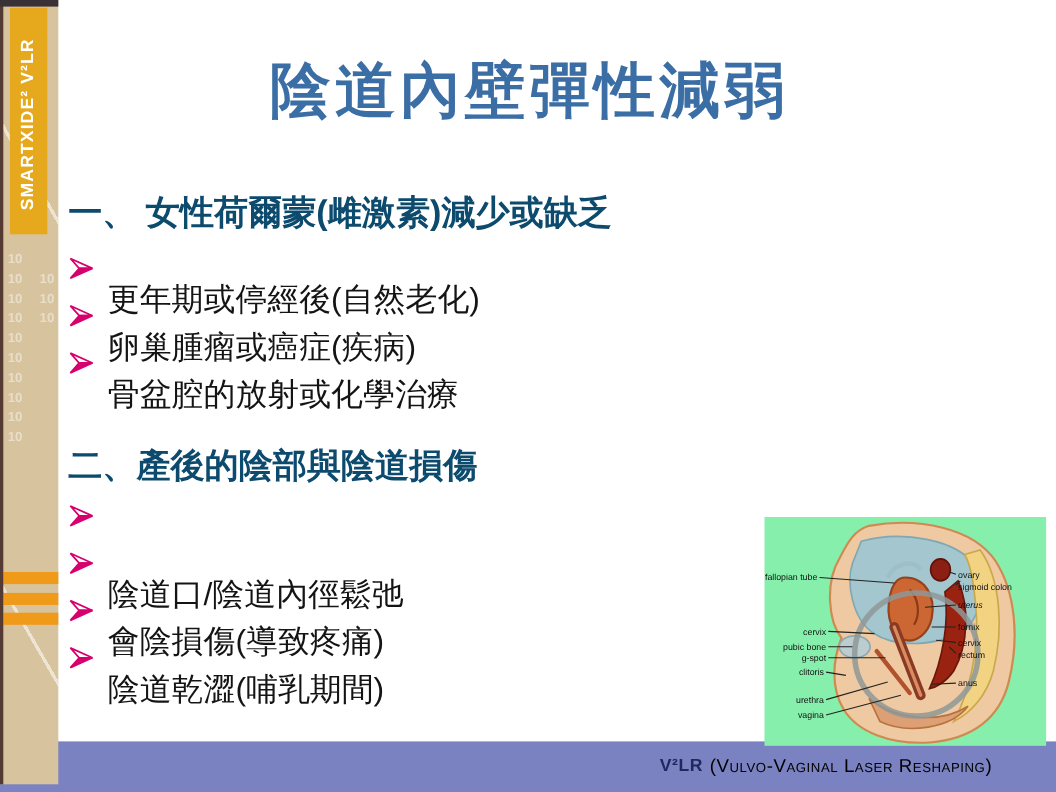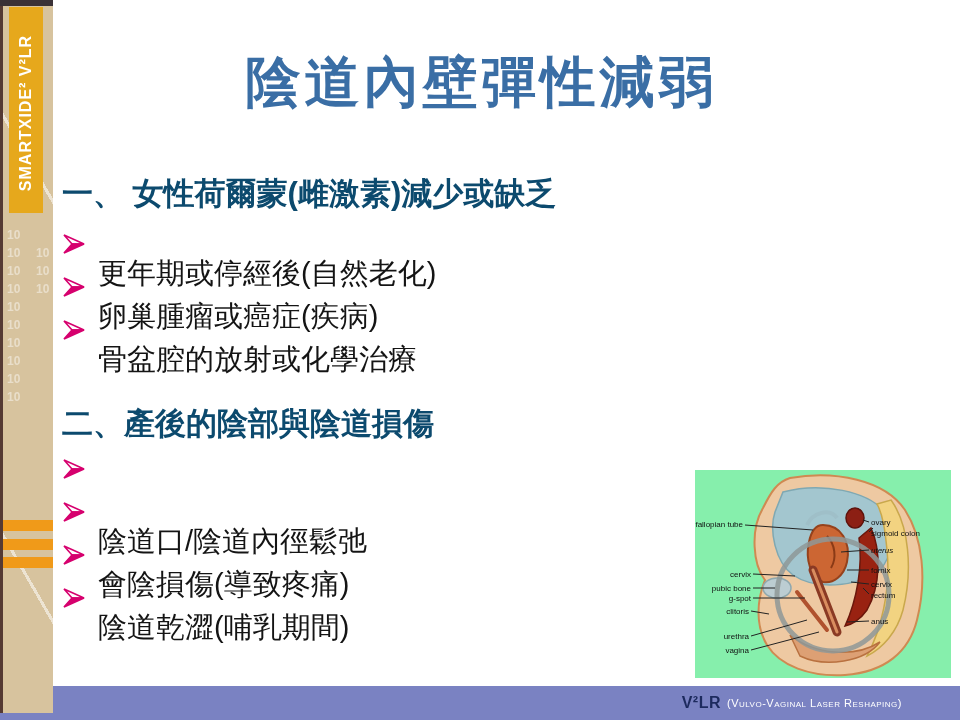--- a/index.html
+++ b/index.html
@@ -2,25 +2,25 @@
 <html><head>
 <meta charset="utf-8">
 <style>
   html,body{margin:0;padding:0;}
   .slide{
     position:relative;width:960px;height:720px;background:#ffffff;overflow:hidden;
     font-family:"Liberation Sans","DejaVu Sans",sans-serif;
   }
   
   .footer-bar{
-    position:absolute;left:0;bottom:0;width:960px;height:34px;background:#7a82c2;
+    position:absolute;left:0;bottom:0;width:960px;height:46px;background:#7a82c2;
     display:flex;align-items:center;justify-content:flex-end;padding-right:58px;box-sizing:border-box;padding-left:43px;
   }
   .footer-brand{color:#1d2a5e;font-weight:bold;font-size:16px;letter-spacing:0.5px;}
-  .footer-subtitle{color:#ffffff;font-size:11px;font-variant:small-caps;margin-left:6px;letter-spacing:0.5px;}
+  .footer-subtitle{color:#000000;font-size:17px;font-variant:small-caps;margin-left:6px;letter-spacing:0.5px;}
   
   .sidebar{
     position:absolute;left:0;top:0;width:53px;height:713px;background:#d7c39e;z-index:3;
     background-image:
       repeating-linear-gradient(60deg, rgba(255,255,255,0) 0px, rgba(255,255,255,0) 90px,
         rgba(255,255,255,0.55) 90px, rgba(255,255,255,0.55) 93px,
         rgba(255,255,255,0) 93px, rgba(255,255,255,0) 210px);
   }
   .sidebar-edge{position:absolute;left:0;top:0;width:3px;height:713px;background:#553a33;}
   .sidebar-topbar{position:absolute;left:0;top:0;width:53px;height:6px;background:#3a3136;}

